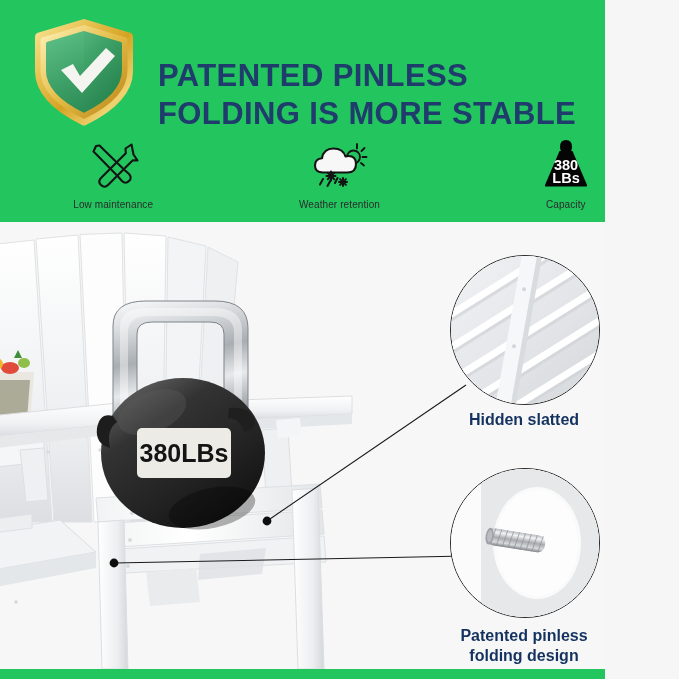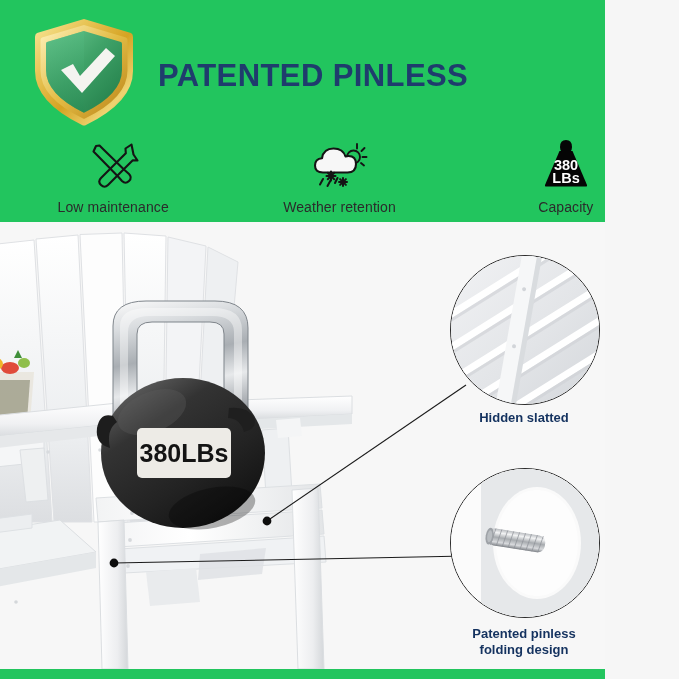--- a/index.html
+++ b/index.html
@@ -20,37 +20,37 @@
     color:#1f3c6d;font-weight:bold;font-size:31px;line-height:1.22;
     letter-spacing:0.4px;font-stretch:condensed;
   }
   .headline .l2{display:block;}
 
   
   .features{position:absolute;left:0;top:138px;width:679px;height:90px;
             display:flex;align-items:flex-start;}
   .feature{flex:1;display:flex;flex-direction:column;align-items:center;}
   .feature .ficon{height:52px;display:flex;align-items:center;justify-content:center;}
-  .feature .flabel{margin-top:9px;font-size:14px;color:#2b2b2b;letter-spacing:.1px;white-space:nowrap;}
+  .feature .flabel{margin-top:9px;font-size:10px;color:#2b2b2b;letter-spacing:.1px;white-space:nowrap;}
 
   
   .photo{position:absolute;left:0;top:222px;width:679px;height:447px;background:#f7f7f7;overflow:hidden;}
   .photo svg{position:absolute;left:0;top:0;}
 
   
   .callout{position:absolute;}
   .circ{
     position:absolute;width:148px;height:148px;border-radius:50%;
     border:1.3px solid #2a2a2a;overflow:hidden;background:#fafafa;
   }
   #callout-1 .circ{left:450px;top:255px;}
   #callout-2 .circ{left:450px;top:468px;}
   .cap{
     position:absolute;width:200px;text-align:center;
-    color:#14325f;font-weight:bold;font-size:13px;line-height:1.22;
+    color:#14325f;font-weight:bold;font-size:16px;line-height:1.22;
   }
   #callout-1 .cap{left:424px;top:410px;}
   #callout-2 .cap{left:424px;top:626px;}
   .cap span{display:block;}
 
   .leaders{position:absolute;left:0;top:0;width:679px;height:679px;pointer-events:none;}
 </style>
 </head>
 <body>
 
@@ -86,20 +86,21 @@
         <path d="M58 5 L105 19 Q107 20 107 23 L107 57 Q107 88 60 111 Q58 112 56 111 Q9 88 9 57 L9 23 Q9 20 11 19 Z" fill="url(#goldg)"></path>
         <path d="M58 11 L100 23.5 Q101.5 24 101.5 26 L101.5 56.5 Q101.5 84 59 104.5 Q58 105 57 104.5 Q14.5 84 14.5 56.5 L14.5 26 Q14.5 24 16 23.5 Z" fill="url(#goldg2)"></path>
         <path d="M58 17 L95 28 Q96 28.5 96 30 L96 56 Q96 80 58.5 98.5 Q58 98.8 57.5 98.5 Q20 80 20 56 L20 30 Q20 28.5 21 28 Z" fill="url(#greeng)"></path>
         <path d="M58 17 L58 98.7 Q58 98.8 57.5 98.5 Q20 80 20 56 L20 30 Q20 28.5 21 28 Z" fill="url(#greeng2)" opacity="0.55"></path>
         <path d="M35 56 L47 50 L54 62 L80 34 L89 42 L56 79 Z" fill="#f4f4f0"></path>
       </svg>
     </div>
 
     <h1 class="headline">
       <span class="l1">PATENTED PINLESS</span>
+      <span class="l2">FOLDING IS MORE STABLE</span>
     </h1>
   </div>
 
   <div class="features">
 
     <div class="feature">
       <div class="ficon">
         <svg width="52" height="50" viewBox="0 0 52 50">
           <g fill="none" stroke="#141414" stroke-width="2.1" stroke-linejoin="round" stroke-linecap="round">
             <path d="M9 7 L6.5 12.5 L10 16 L31 37.5 L35 42 Q38.5 45.5 42 42 Q45.5 38.5 42 35 L37.5 31 L16 10 L12.5 6.5 Z"></path>

